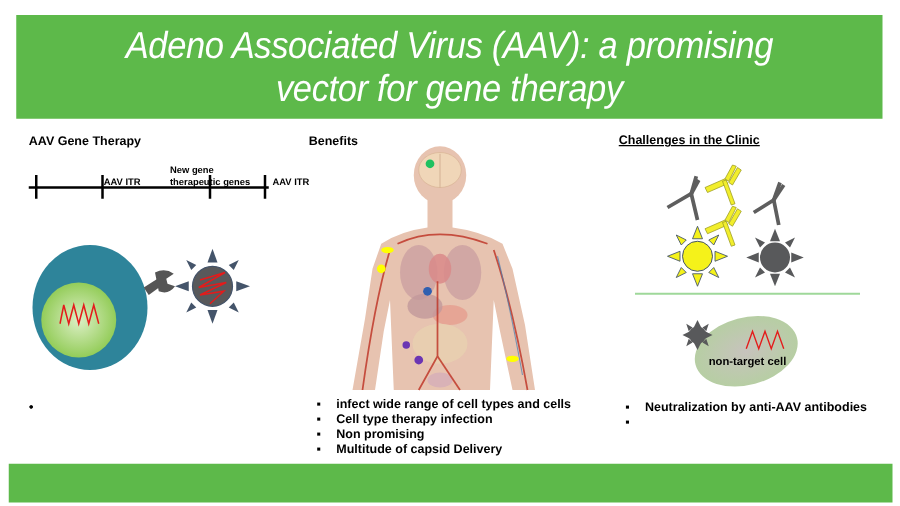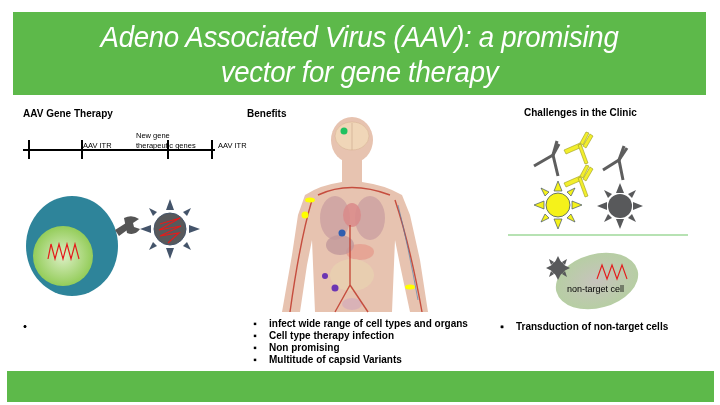--- a/index.html
+++ b/index.html
@@ -7,23 +7,23 @@
          font-family:"Liberation Sans", "DejaVu Sans", sans-serif; color:#000; }
   .banner { position:absolute; left:13px; top:12px; width:693px; height:83px; background:#5db94a;
             display:flex; align-items:center; justify-content:center; text-align:center;font-style:italic; }
   .banner-title { color:#ffffff; font-size:30px; line-height:35px; font-weight:normal; margin:0;
                   letter-spacing:-0.3px; transform:scaleX(0.92); }
   .footer-bar { position:absolute; left:7px; top:371px; width:707px; height:31px; background:#5db94a; }
   .h { position:absolute; font-weight:bold; font-size:10px; margin:0; }
   .bullets { position:absolute; margin:0; padding:0; list-style:none; font-size:10px; font-weight:bold; line-height:12px; }
   .bullets li { position:relative; padding-left:21px; white-space:nowrap; }
   .bullets li .mk { position:absolute; left:0; top:0; width:14px; text-align:center; font-weight:normal; }
-  .small-lbl { position:absolute; font-size:7.5px; font-weight:normal; line-height:9px; white-space:nowrap;padding-left:46px; }
+  .small-lbl { position:absolute; font-size:7.5px; font-weight:bold; line-height:9px; white-space:nowrap;padding-left:46px; }
   svg { position:absolute; overflow:visible; }
-  .cell-label { position:absolute; font-size:9px; font-weight:normal; }
+  .cell-label { position:absolute; font-size:9px; font-weight:bold; }
 </style>
 </head>
 <body>
 
 <div class="banner">
   <h1 class="banner-title">
     <span>Adeno Associated Virus (AAV): a promising</span><br>
     <span>vector for gene therapy</span>
   </h1>
 </div>
@@ -119,27 +119,27 @@
     <ellipse cx="310" cy="200" rx="5" ry="2.5"></ellipse>
     <circle cx="305" cy="215" r="3.5"></circle>
     <ellipse cx="410" cy="287" rx="5" ry="2.5"></ellipse>
   </g>
   <circle cx="342" cy="233" r="3.5" fill="#2f5fb0"></circle>
   <circle cx="325" cy="276" r="3" fill="#6b35b3"></circle>
   <circle cx="335" cy="288" r="3.5" fill="#6b35b3"></circle>
 </svg>
 
 <ul class="bullets" style="left:248px; top:318px;">
-  <li><span class="mk">▪</span><span>infect wide range of cell types and organs</span></li>
+  <li><span class="mk">▪</span><span>infect wide range of cell types and cells</span></li>
   <li><span class="mk">▪</span><span>Cell type therapy infection</span></li>
   <li><span class="mk">▪</span><span>Non promising</span></li>
-  <li><span class="mk">▪</span><span>Multitude of capsid Variants</span></li>
+  <li><span class="mk">▪</span><span>Multitude of capsid Delivery</span></li>
 </ul>
 
-<h2 class="h" style="left:524px; top:107px;">Challenges in the Clinic</h2>
+<h2 class="h" style="left:495px; top:107px;text-decoration:underline;">Challenges in the Clinic</h2>
 
 <svg style="left:0; top:0;" width="720" height="405">
 
   <g fill="none" stroke="#5e5e5e" stroke-width="3" stroke-linecap="butt">
     <path d="M534,166 L553,155 L558,176"></path>
     <path d="M553,155 L557,141"></path>
     <path d="M553,155 L559,144"></path>
   </g>
 
   <g fill="none" stroke="#5e5e5e" stroke-width="3">
@@ -202,17 +202,17 @@
     <polygon points="549,259 554,262 551,265"></polygon>
     <polygon points="567,259 562,262 565,265"></polygon>
     <polygon points="549,277 554,274 551,271"></polygon>
     <polygon points="567,277 562,274 565,271"></polygon>
   </g>
   <circle cx="558" cy="268" r="7" fill="#58595b"></circle>
 </svg>
 <div class="cell-label" style="left:567px; top:284px;">non-target cell</div>
 
 <ul class="bullets" style="left:495px; top:321px;">
+  <li><span class="mk">▪</span><span>Neutralization by anti-AAV antibodies</span></li>
   <li><span class="mk">▪</span></li>
-  <li><span class="mk">▪</span><span>Transduction of non-target cells</span></li>
 </ul>
 
 <div class="footer-bar"></div>
 
 </body></html>

